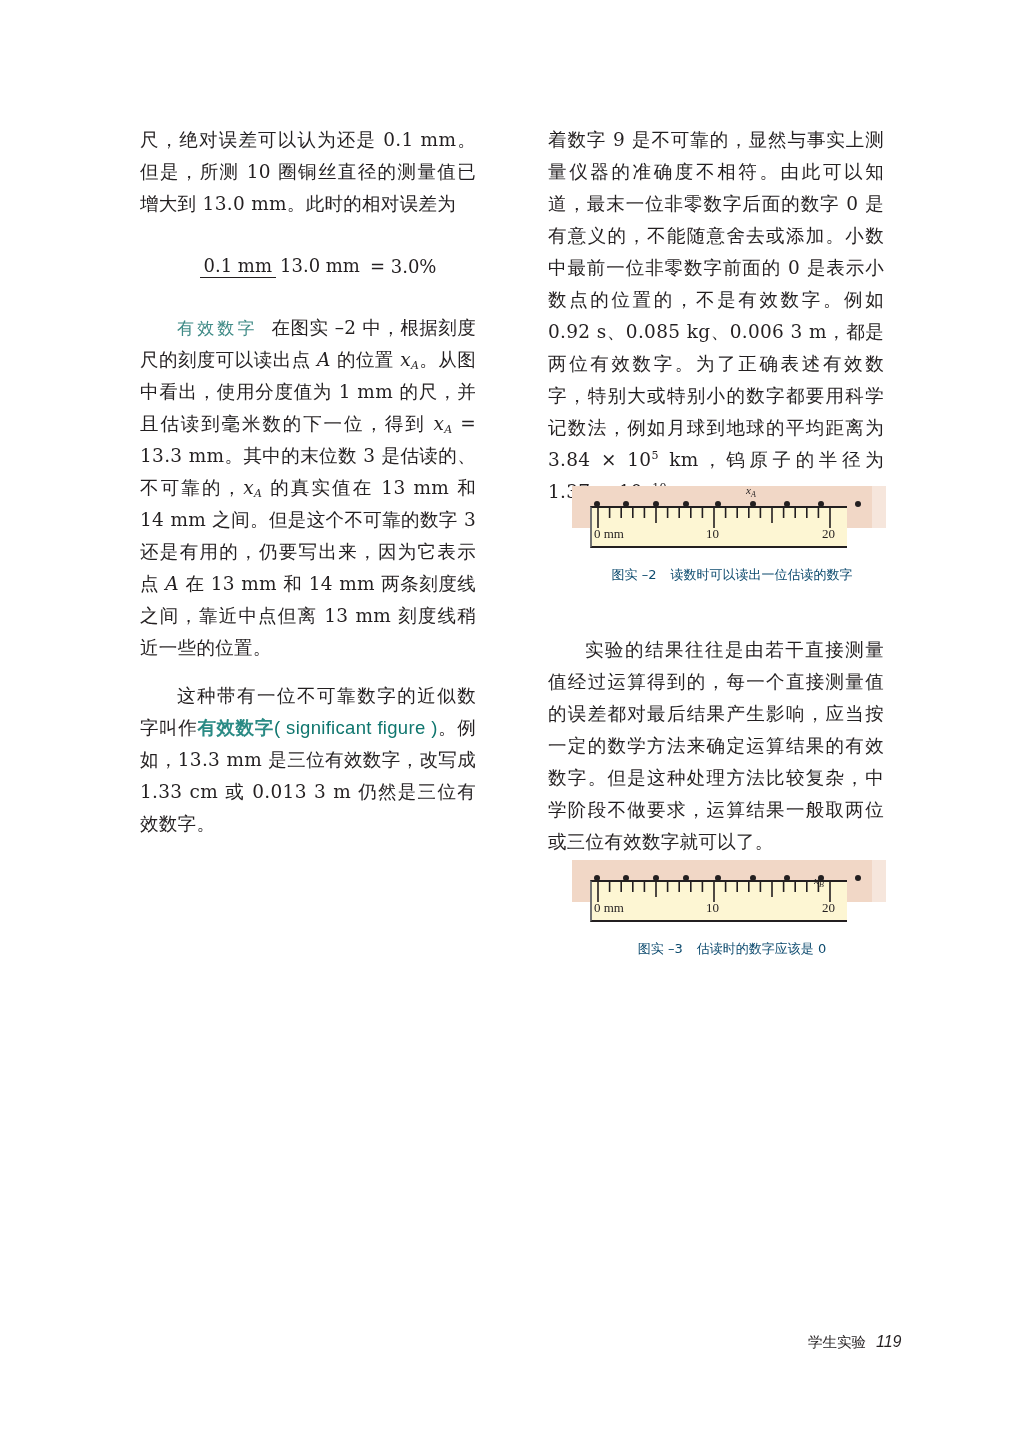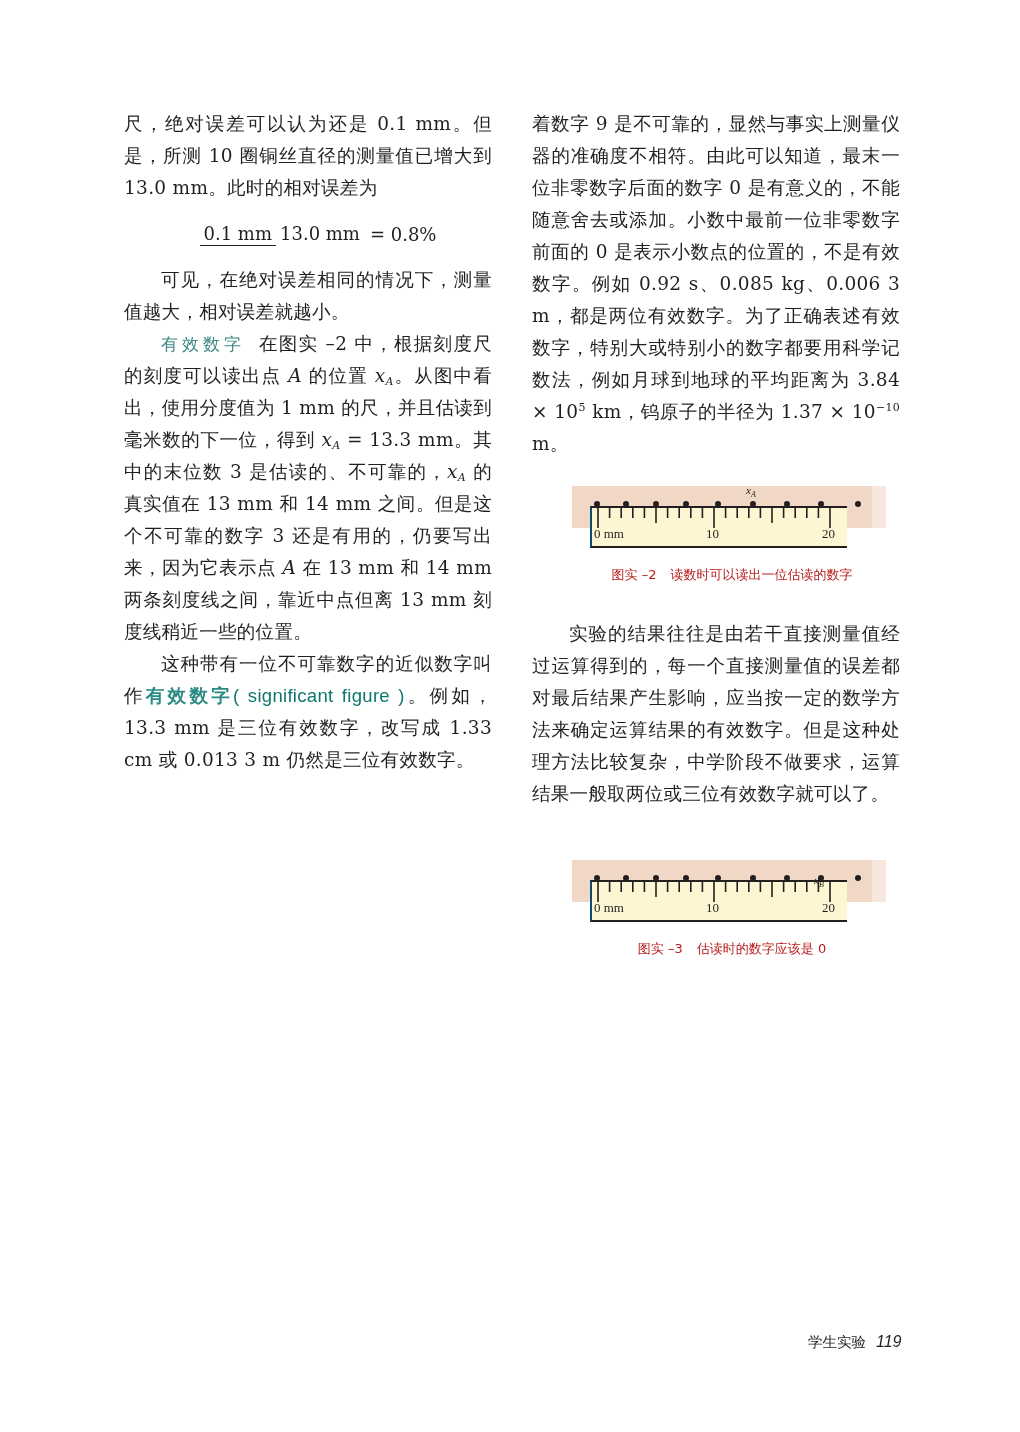--- a/index.html
+++ b/index.html
@@ -5,21 +5,21 @@
   html, body { margin: 0; padding: 0; background: #ffffff; }
   body {
     width: 1020px; height: 1432px; position: relative; overflow: hidden;
     font-family: "DejaVu Serif", "Liberation Serif", serif;
     color: #231f20;
   }
   .col { position: absolute; top: 108px; width: 368px; }
   .col-left { left: 124px; }
   .col-right { left: 532px; }
   .p {
-    margin: 0; font-size: 18.5px; line-height: 32px; letter-spacing: 0.3px;
+    margin: 16px; font-size: 18.5px; line-height: 32px; letter-spacing: 0.3px;
     text-align: justify; text-align-last: left;
   }
   .indent { text-indent: 2em; }
   .term-head { color: #3f8a86; letter-spacing: 3px; margin-right: 14px; font-family: "DejaVu Sans", sans-serif; font-size: 17px; }
   .term-bold { color: #2a8a84; font-weight: bold; font-family: "DejaVu Sans", sans-serif; }
   .term-en { color: #0f766e; font-family: "Liberation Sans", sans-serif; }
   .math-i { font-style: italic; }
   sub { font-size: 11px; font-style: italic; vertical-align: -3px; line-height: 0; }
   sup { font-size: 11px; vertical-align: 7px; line-height: 0; }
   .formula {
@@ -33,55 +33,54 @@
   .figure { position: absolute; left: 572px; width: 320px; }
   .fig2 { top: 484px; }
   .fig3 { top: 858px; }
   .strip {
     position: absolute; left: 0; top: 2px; width: 312px; height: 42px;
     background: #f1d7c6;
   }
   .strip-right-fade { position: absolute; left: 300px; top: 2px; width: 14px; height: 42px; background: #f6e6dc; }
   .ruler {
     position: absolute; left: 18px; top: 22px; width: 255px; height: 38px;
-    background: #fdf6d3; border-top: 2px solid #231f20; border-left: 2px solid #0c4a6e; border-bottom: 2px solid #231f20;
+    background: #fdf6d3; border-top: 2px solid #231f20; border-left: 2px solid #737373; border-bottom: 2px solid #231f20;
   }
   .ruler svg { position: absolute; left: 0; top: 0; }
   .ruler-label {
     position: absolute; top: 18px; font-size: 13px; font-family: "Liberation Serif", serif;
   }
   .dots { position: absolute; left: 0; top: 0; width: 312px; height: 40px; }
   .pt-label { position: absolute; font-size: 11px; font-style: italic; font-family: "Liberation Serif", serif; }
   .caption {
     position: absolute; top: 82px; left: 0; width: 320px; text-align: center;
-    font-family: "DejaVu Sans", sans-serif; font-size: 13px; color: #b91c1c;
+    font-family: "DejaVu Sans", sans-serif; font-size: 13px; color: #0c4a6e;
   }
   .caption .num { margin-right: 14px; }
 
   .footer {
     position: absolute; left: 808px; top: 1333px;
     font-family: "DejaVu Sans", sans-serif; font-size: 14.5px;
   }
   .footer .page { margin-left: 10px; font-family: "Liberation Sans", sans-serif; font-size: 16px; font-style: italic; }
 </style>
 </head>
 <body>
 
 <div class="col col-left">
   <p class="p">尺，绝对误差可以认为还是 0.1 mm。但是，所测 10 圈铜丝直径的测量值已增大到 13.0 mm。此时的相对误差为</p>
 
   <div class="formula">
     <span class="frac">
       <span class="num">0.1 mm</span>
       <span class="den">13.0 mm</span>
     </span>
-    <span>= 0.8%</span>
-  </div>
-
-  <p class="p indent">可见，在绝对误差相同的情况下，测量值越大，相对误差就越小。</p>
+    <span>= 3.0%</span>
+  </div>
+
 
   <p class="p indent"><span class="term-head">有效数字</span><span>在图实 –2 中，根据刻度尺的刻度可以读出点 </span><span class="math-i">A</span><span> 的位置 </span><span class="math-i">x</span><sub>A</sub><span>。从图中看出，使用分度值为 1 mm 的尺，并且估读到毫米数的下一位，得到 </span><span class="math-i">x</span><sub>A</sub><span> = 13.3 mm。其中的末位数 3 是估读的、不可靠的，</span><span class="math-i">x</span><sub>A</sub><span> 的真实值在 13 mm 和 14 mm 之间。但是这个不可靠的数字 3 还是有用的，仍要写出来，因为它表示点 </span><span class="math-i">A</span><span> 在 13 mm 和 14 mm 两条刻度线之间，靠近中点但离 13 mm 刻度线稍近一些的位置。</span></p>
 
   <p class="p indent"><span>这种带有一位不可靠数字的近似数字叫作</span><span class="term-bold">有效数字</span><span class="term-en">( significant figure )</span><span>。例如，13.3 mm 是三位有效数字，改写成 1.33 cm 或 0.013 3 m 仍然是三位有效数字。</span></p>
 
 </div>
 
 <div class="col col-right">
   <p class="p"><span>着数字 9 是不可靠的，显然与事实上测量仪器的准确度不相符。由此可以知道，最末一位非零数字后面的数字 0 是有意义的，不能随意舍去或添加。小数中最前一位非零数字前面的 0 是表示小数点的位置的，不是有效数字。例如 0.92 s、0.085 kg、0.006 3 m，都是两位有效数字。为了正确表述有效数字，特别大或特别小的数字都要用科学记数法，例如月球到地球的平均距离为 3.84 × 10</span><sup>5</sup><span> km，钨原子的半径为 1.37 × 10</span><sup>−10</sup><span> m。</span></p>
 </div>

